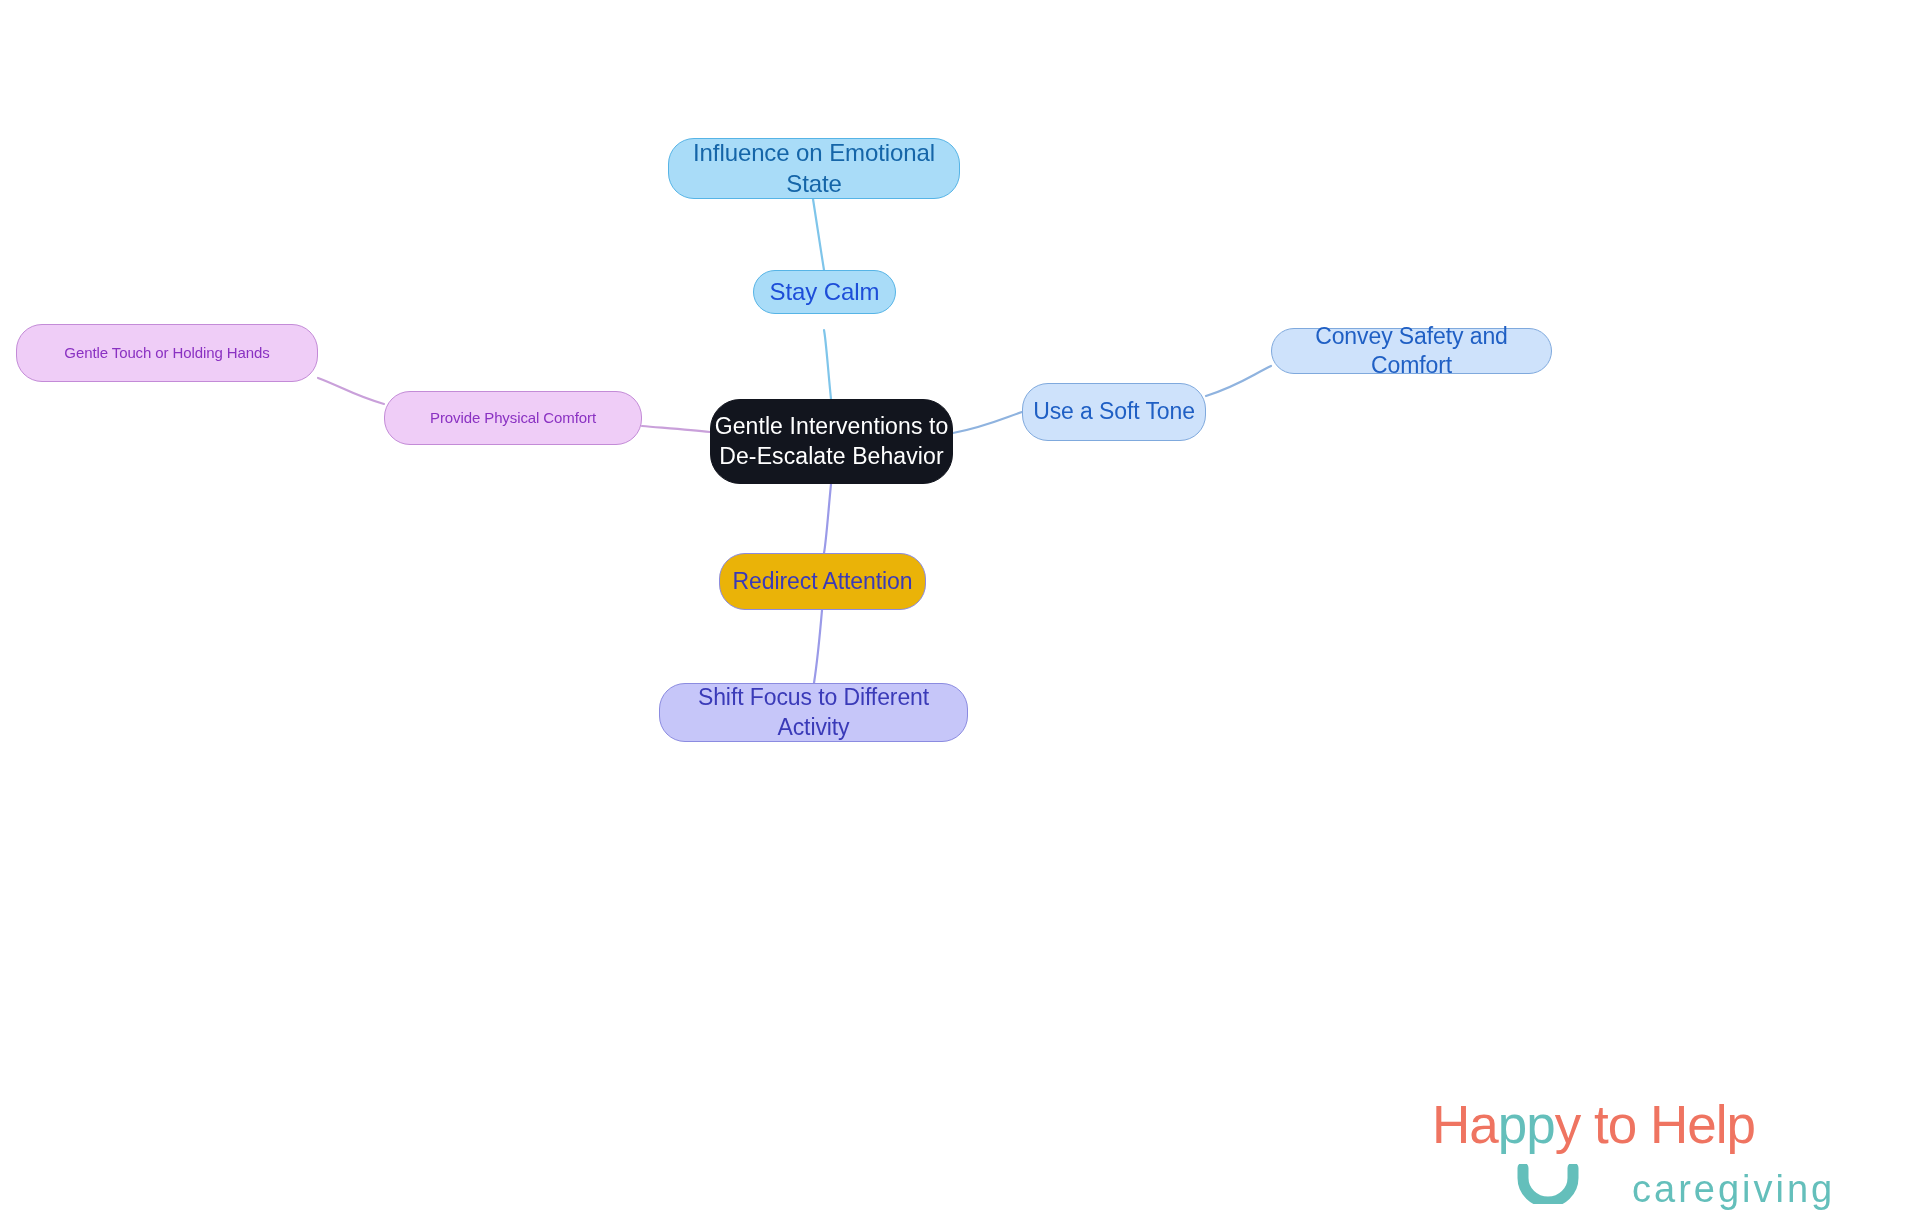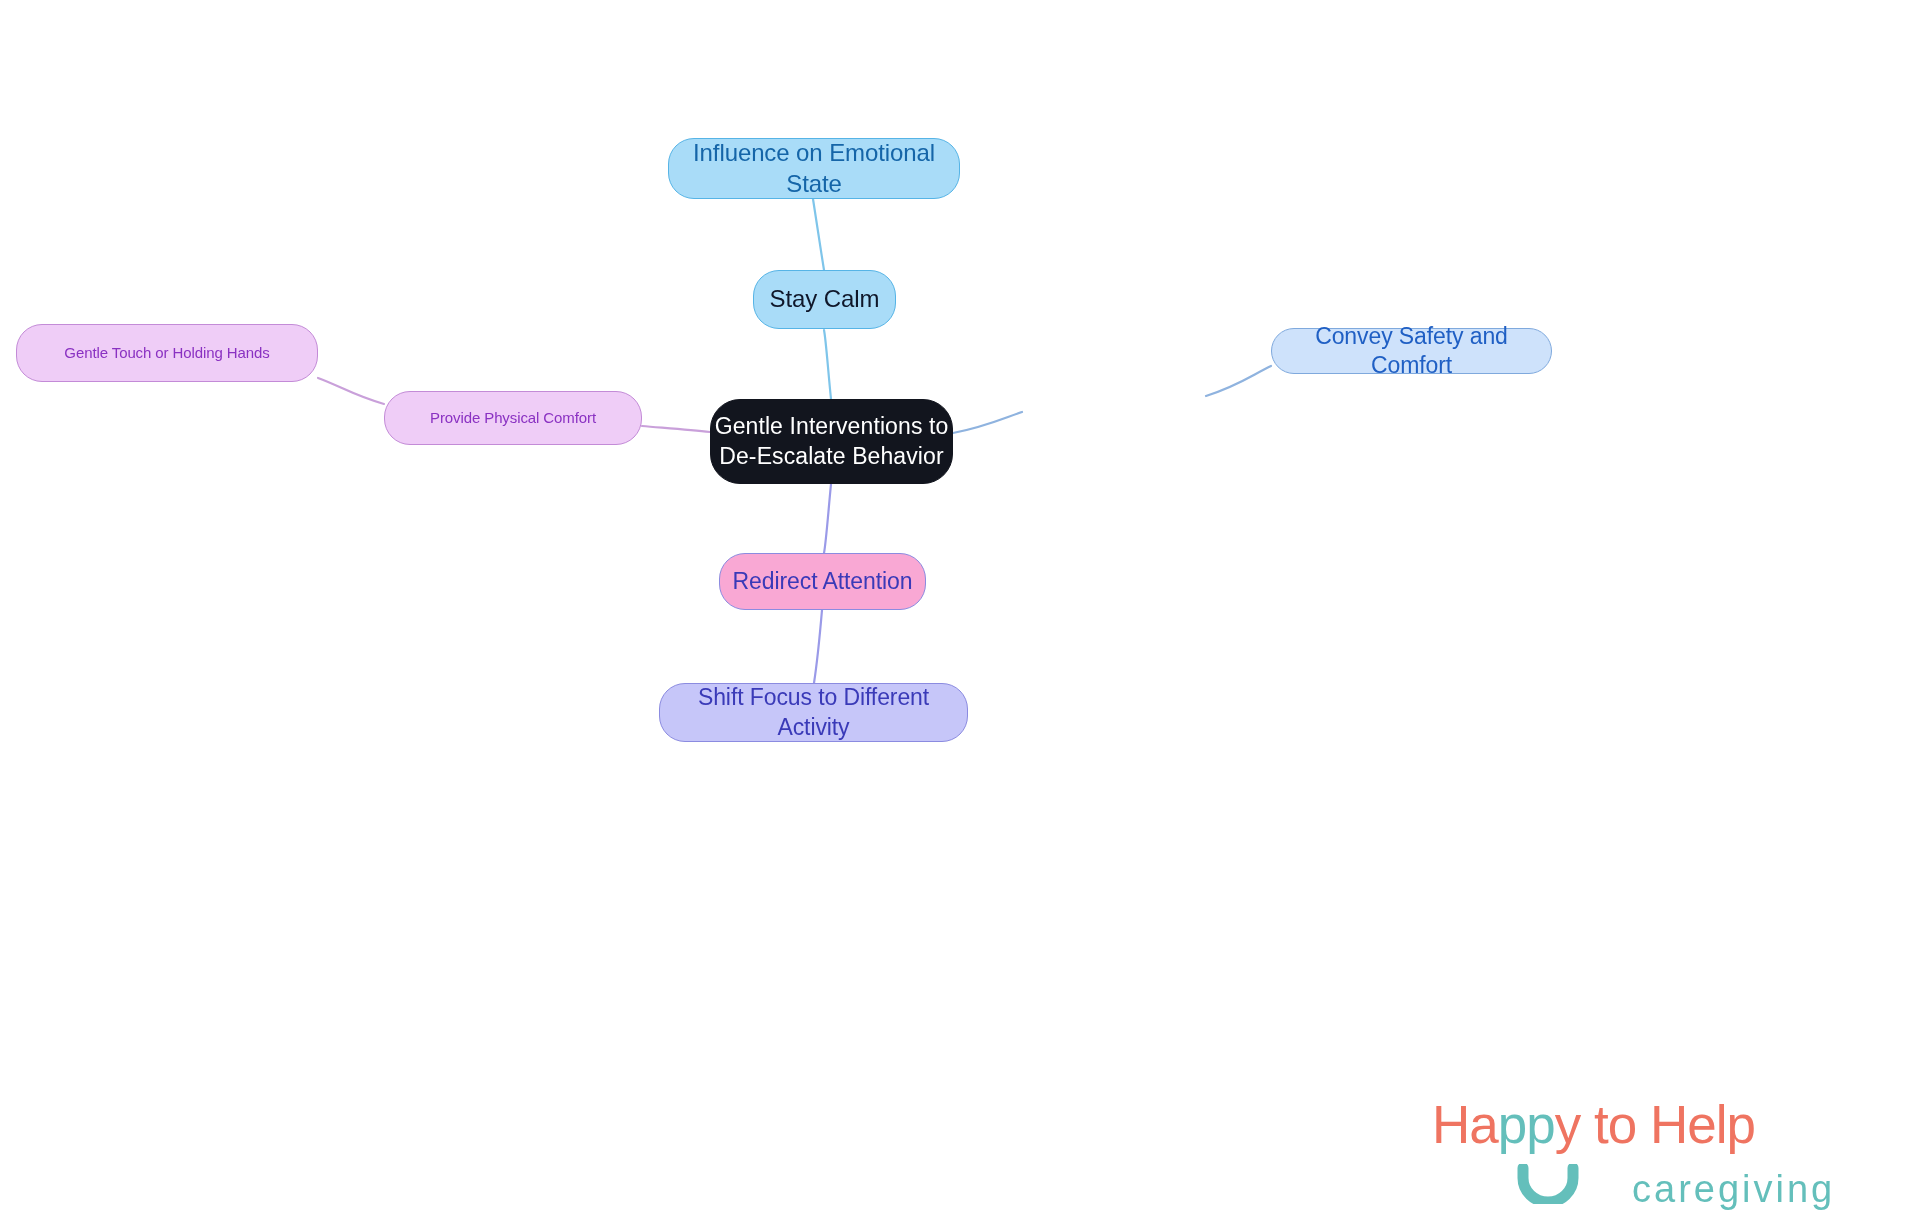--- a/index.html
+++ b/index.html
@@ -135,32 +135,33 @@
         <path d="M 710 432 C 690 430 665 428 642 426" stroke="#c9a0da"></path>
         <path d="M 384 404 C 355 396 340 386 318 378" stroke="#c9a0da"></path>
         <path d="M 831 484 C 828 515 826 543 824 553" stroke="#9a9ae8"></path>
         <path d="M 822 610 C 819 645 816 670 814 683" stroke="#9a9ae8"></path>
       </g>
   </svg>
 
   <div class="node node-root" style="left: 710px; top: 399px; width: 243px; height: 85px; background: rgb(18, 21, 30); color: rgb(255, 255, 255);">Gentle Interventions to
 De-Escalate Behavior</div>
 
-  <div class="node node-skyblue" style="left: 753px; top: 270px; width: 143px; height: 59px; background: rgb(169, 220, 248); border-color: rgb(86, 180, 230); color: #0f172a;">Stay Calm</div>
+  <div class="node node-skyblue" style="left: 753px; top: 270px; width: 143px; height: 44px; background: rgb(169, 220, 248); border-color: rgb(86, 180, 230); color: #1d4ed8;">Stay Calm</div>
 
   <div class="node node-skyblue" style="left: 668px; top: 138px; width: 292px; height: 61px; background: rgb(169, 220, 248); border-color: rgb(86, 180, 230); color: rgb(21, 101, 168);">Influence on Emotional State</div>
 
+  <div class="node node-paleblue" style="left: 1022px; top: 383px; width: 184px; height: 58px; background: rgb(206, 226, 251); border-color: rgb(127, 169, 221); color: rgb(31, 95, 196);">Use a Soft Tone</div>
 
   <div class="node node-paleblue" style="left: 1271px; top: 328px; width: 281px; height: 46px; background: rgb(206, 226, 251); border-color: rgb(127, 169, 221); color: rgb(31, 95, 196);">Convey Safety and Comfort</div>
 
   <div class="node node-pink" style="left: 384px; top: 391px; width: 258px; height: 54px; background: rgb(239, 205, 247); border-color: rgb(195, 139, 215); color: rgb(138, 49, 194);">Provide Physical Comfort</div>
 
   <div class="node node-pink" style="left: 16px; top: 324px; width: 302px; height: 58px; background: rgb(239, 205, 247); border-color: rgb(195, 139, 215); color: rgb(138, 49, 194);">Gentle Touch or Holding Hands</div>
 
-  <div class="node node-periwinkle" style="left: 719px; top: 553px; width: 207px; height: 57px; background: #f9a8d4; border-color: rgb(139, 139, 224); color: rgb(58, 58, 184);">Redirect Attention</div>
+  <div class="node node-periwinkle" style="left: 719px; top: 553px; width: 207px; height: 57px; background: #eab308; border-color: rgb(139, 139, 224); color: rgb(58, 58, 184);">Redirect Attention</div>
 
   <div class="node node-periwinkle" style="left: 659px; top: 683px; width: 309px; height: 59px; background: rgb(198, 198, 249); border-color: rgb(139, 139, 224); color: rgb(58, 58, 184);">Shift Focus to Different Activity</div>
 
   <div id="logo">
     <div class="logo-word">
       <span class="logo-coral">Ha</span><span class="logo-teal">pp</span><span class="logo-coral">y to </span><span class="logo-coral">Help</span>
     </div>
     <svg id="logo-smile" viewBox="0 0 64 40" xmlns="http://www.w3.org/2000/svg">
       <path d="M 7 4 L 7 14 A 25 24 0 0 0 57 14 L 57 4" fill="none" stroke="#64bfbb" stroke-width="11" stroke-linecap="round"></path>
     </svg>

